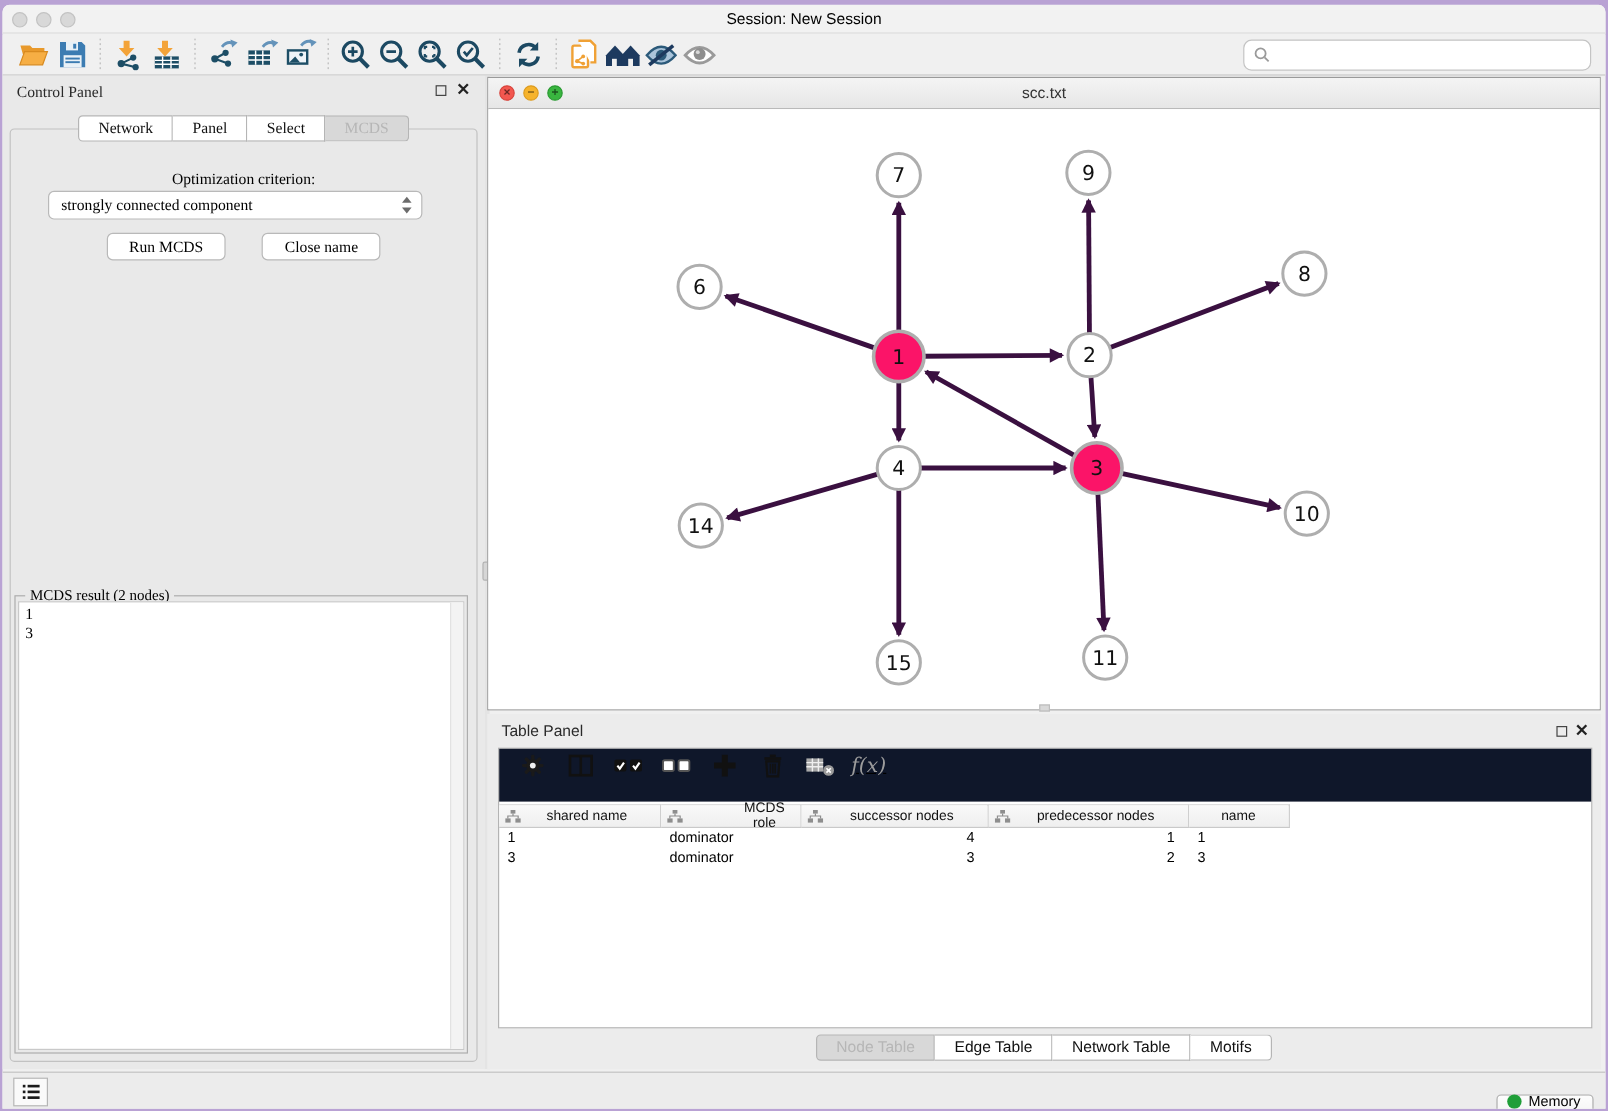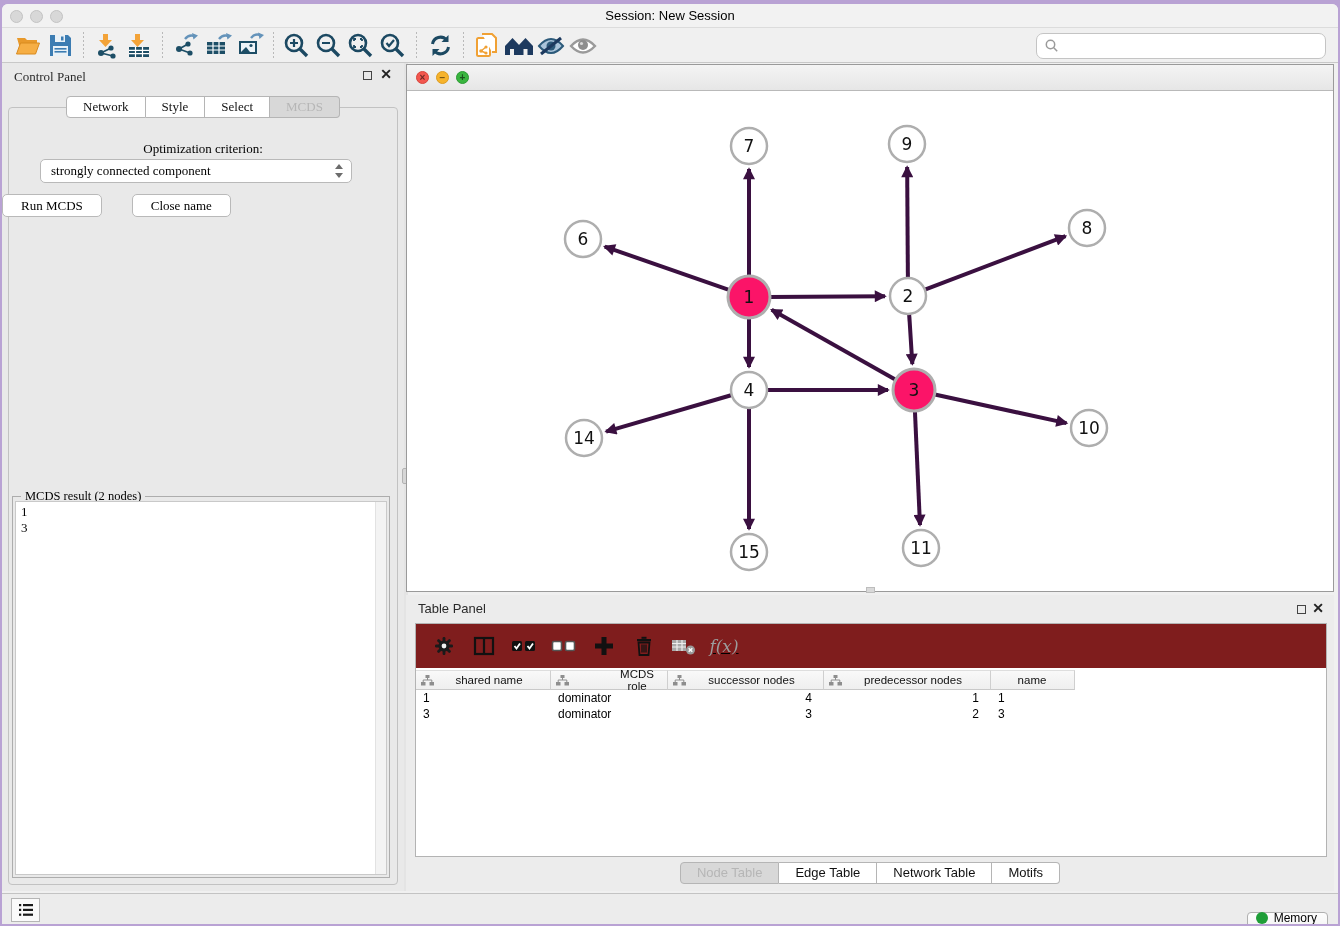--- a/index.html
+++ b/index.html
@@ -43,21 +43,21 @@
     border:1px solid #b5b5b5; border-left:none; color:#111; }
   .seg-tab:first-child { border-left:1px solid #b5b5b5; border-radius:4px 0 0 4px; }
   .seg-tab:last-child { border-radius:0 4px 4px 0; }
   .seg-tab.sel { background:#d8d8d8; color:#b6b6b6; }
 
   .crit-label { position:absolute; left:0; width:100%; top:78px; text-align:center; font-size:13px; color:#000; }
   .dropdown { position:absolute; left:38px; top:96px; width:312px; height:24px; background:#fff;
     border:1px solid #b9b9b9; border-radius:5px; display:flex; align-items:center;
     padding:0 6px 0 10px; font-size:13px; }
   .dropdown .dd-label { flex:1; }
-  .btn-row { position:absolute; left:0; width:100%; top:131px; display:flex; gap:30px; }
+  .btn-row { position:absolute; left:0; width:100%; top:131px; display:flex; justify-content:center; gap:30px; }
   .push-btn { height:23px; padding:0 18px; background:#fff; border:1px solid #b9b9b9;
     border-radius:5px; font-size:13px; line-height:21px; color:#000; }
 
   .result-box { position:absolute; left:10px; top:433px; width:378px; height:382px;
     border:1px solid #adadad; }
   .result-legend { position:absolute; left:8px; top:-8px; background:#e9e9e9; padding:0 4px;
     font-size:12.5px; color:#000; }
   .result-area { position:absolute; left:2px; top:4px; right:2px; bottom:2px; background:#fff;
     border:1px solid #c9c9c9; font-size:13px; line-height:16px; padding:2px 0 0 5px; }
   .result-scroll { position:absolute; right:0; top:0; bottom:0; width:11px; background:#f3f3f3;
@@ -81,22 +81,22 @@
   .net-title { position:absolute; left:0; right:0; top:5px; text-align:center; font-size:13px; color:#333; }
   .net-canvas { position:absolute; left:0; top:26px; width:926px; height:500px; background:#fff; }
   .net-grip { position:absolute; left:459px; bottom:-2px; width:9px; height:6px;
     background:#d9d9d9; border:1px solid #bdbdbd; }
 
   
   .table-panel { position:absolute; left:404px; top:591px; width:928px; height:296px; background:#ececec; }
   .tp-float { right:28px; } .tp-close { right:10px; }
   .table-box { position:absolute; left:9px; top:28px; width:912px; height:234px;
     border:1px solid #b3b3b3; background:#fff; }
-  .tp-toolbar { position:absolute; left:0; top:0; width:100%; height:44px; background:#7f1d1d;
-    display:flex; align-items:center; gap:12px; padding-left:14px;text-decoration:underline; }
+  .tp-toolbar { position:absolute; left:0; top:0; width:100%; height:44px; background:#0f172a;
+    display:flex; gap:12px; padding-left:14px;text-decoration:underline; }
   .tp-btn { width:28px; height:28px; display:flex; align-items:center; justify-content:center; }
   .thead { position:absolute; left:0; top:46px; height:20px; display:flex; }
   .th { background:linear-gradient(#f9f9f9,#efefef); border-right:1px solid #cfcfcf;
     border-bottom:1px solid #c9c9c9; border-top:1px solid #dedede;
     display:flex; align-items:center; font-size:11.5px; color:#111; padding-left:5px; }
   .th .th-label { flex:1; text-align:center; padding-right:6px; }
   .tbody { position:absolute; left:0; top:66px; right:0; }
   .tr { display:flex; height:16px; }
   .td { font-size:12px; color:#000; line-height:16px; overflow:hidden; white-space:nowrap; }
 
@@ -270,21 +270,21 @@
 
   <div class="control-panel">
     <div class="panel-head">
       <span class="panel-title">Control Panel</span>
       <span class="float-ico cp-float"></span>
       <span class="close-ico cp-close">✕</span>
     </div>
     <div class="tab-pane"></div>
     <div class="seg-tabs">
       <span class="seg-tab">Network</span>
-      <span class="seg-tab">Style</span>
+      <span class="seg-tab">Panel</span>
       <span class="seg-tab">Select</span>
       <span class="seg-tab sel">MCDS</span>
     </div>
     <div class="crit-label">Optimization criterion:</div>
     <div class="dropdown">
       <span class="dd-label">strongly connected component</span>
       <svg width="12" height="16" viewBox="0 0 12 16">
         <path d="M6 1l4 5H2z" fill="#6c6c6c"></path>
           <path d="M6 15l4-5H2z" fill="#6c6c6c"></path>
       </svg>
@@ -305,20 +305,21 @@
 
   <div class="v-splitter">
     <div class="v-grip"></div>
   </div>
 
   <div class="net-window">
     <div class="net-titlebar">
       <span class="traffic t-red">×</span>
       <span class="traffic t-yel">−</span>
       <span class="traffic t-grn">+</span>
+      <span class="net-title">scc.txt</span>
     </div>
     <svg id="graph" class="net-canvas" viewBox="0 0 926 500">
         <defs>
           <marker id="arrow" viewBox="0 0 10 10" refX="8.5" refY="5" markerWidth="3.4" markerHeight="3" orient="auto">
             <path d="M0 0L10 5L0 10z" fill="#3a1040"></path>
           </marker>
         </defs>
         <line x1="342" y1="187" x2="342" y2="78" stroke="#3a1040" stroke-width="4" marker-end="url(#arrow)"></line>
         <line x1="324.0633246997125" y1="199.73296887098388" x2="197.71281746876906" y2="155.5864061035458" stroke="#3a1040" stroke-width="4" marker-end="url(#arrow)"></line>
         <line x1="360.99962423487295" y1="205.88050550795677" x2="478.0004548735749" y2="205.14465122721023" stroke="#3a1040" stroke-width="4" marker-end="url(#arrow)"></line>

